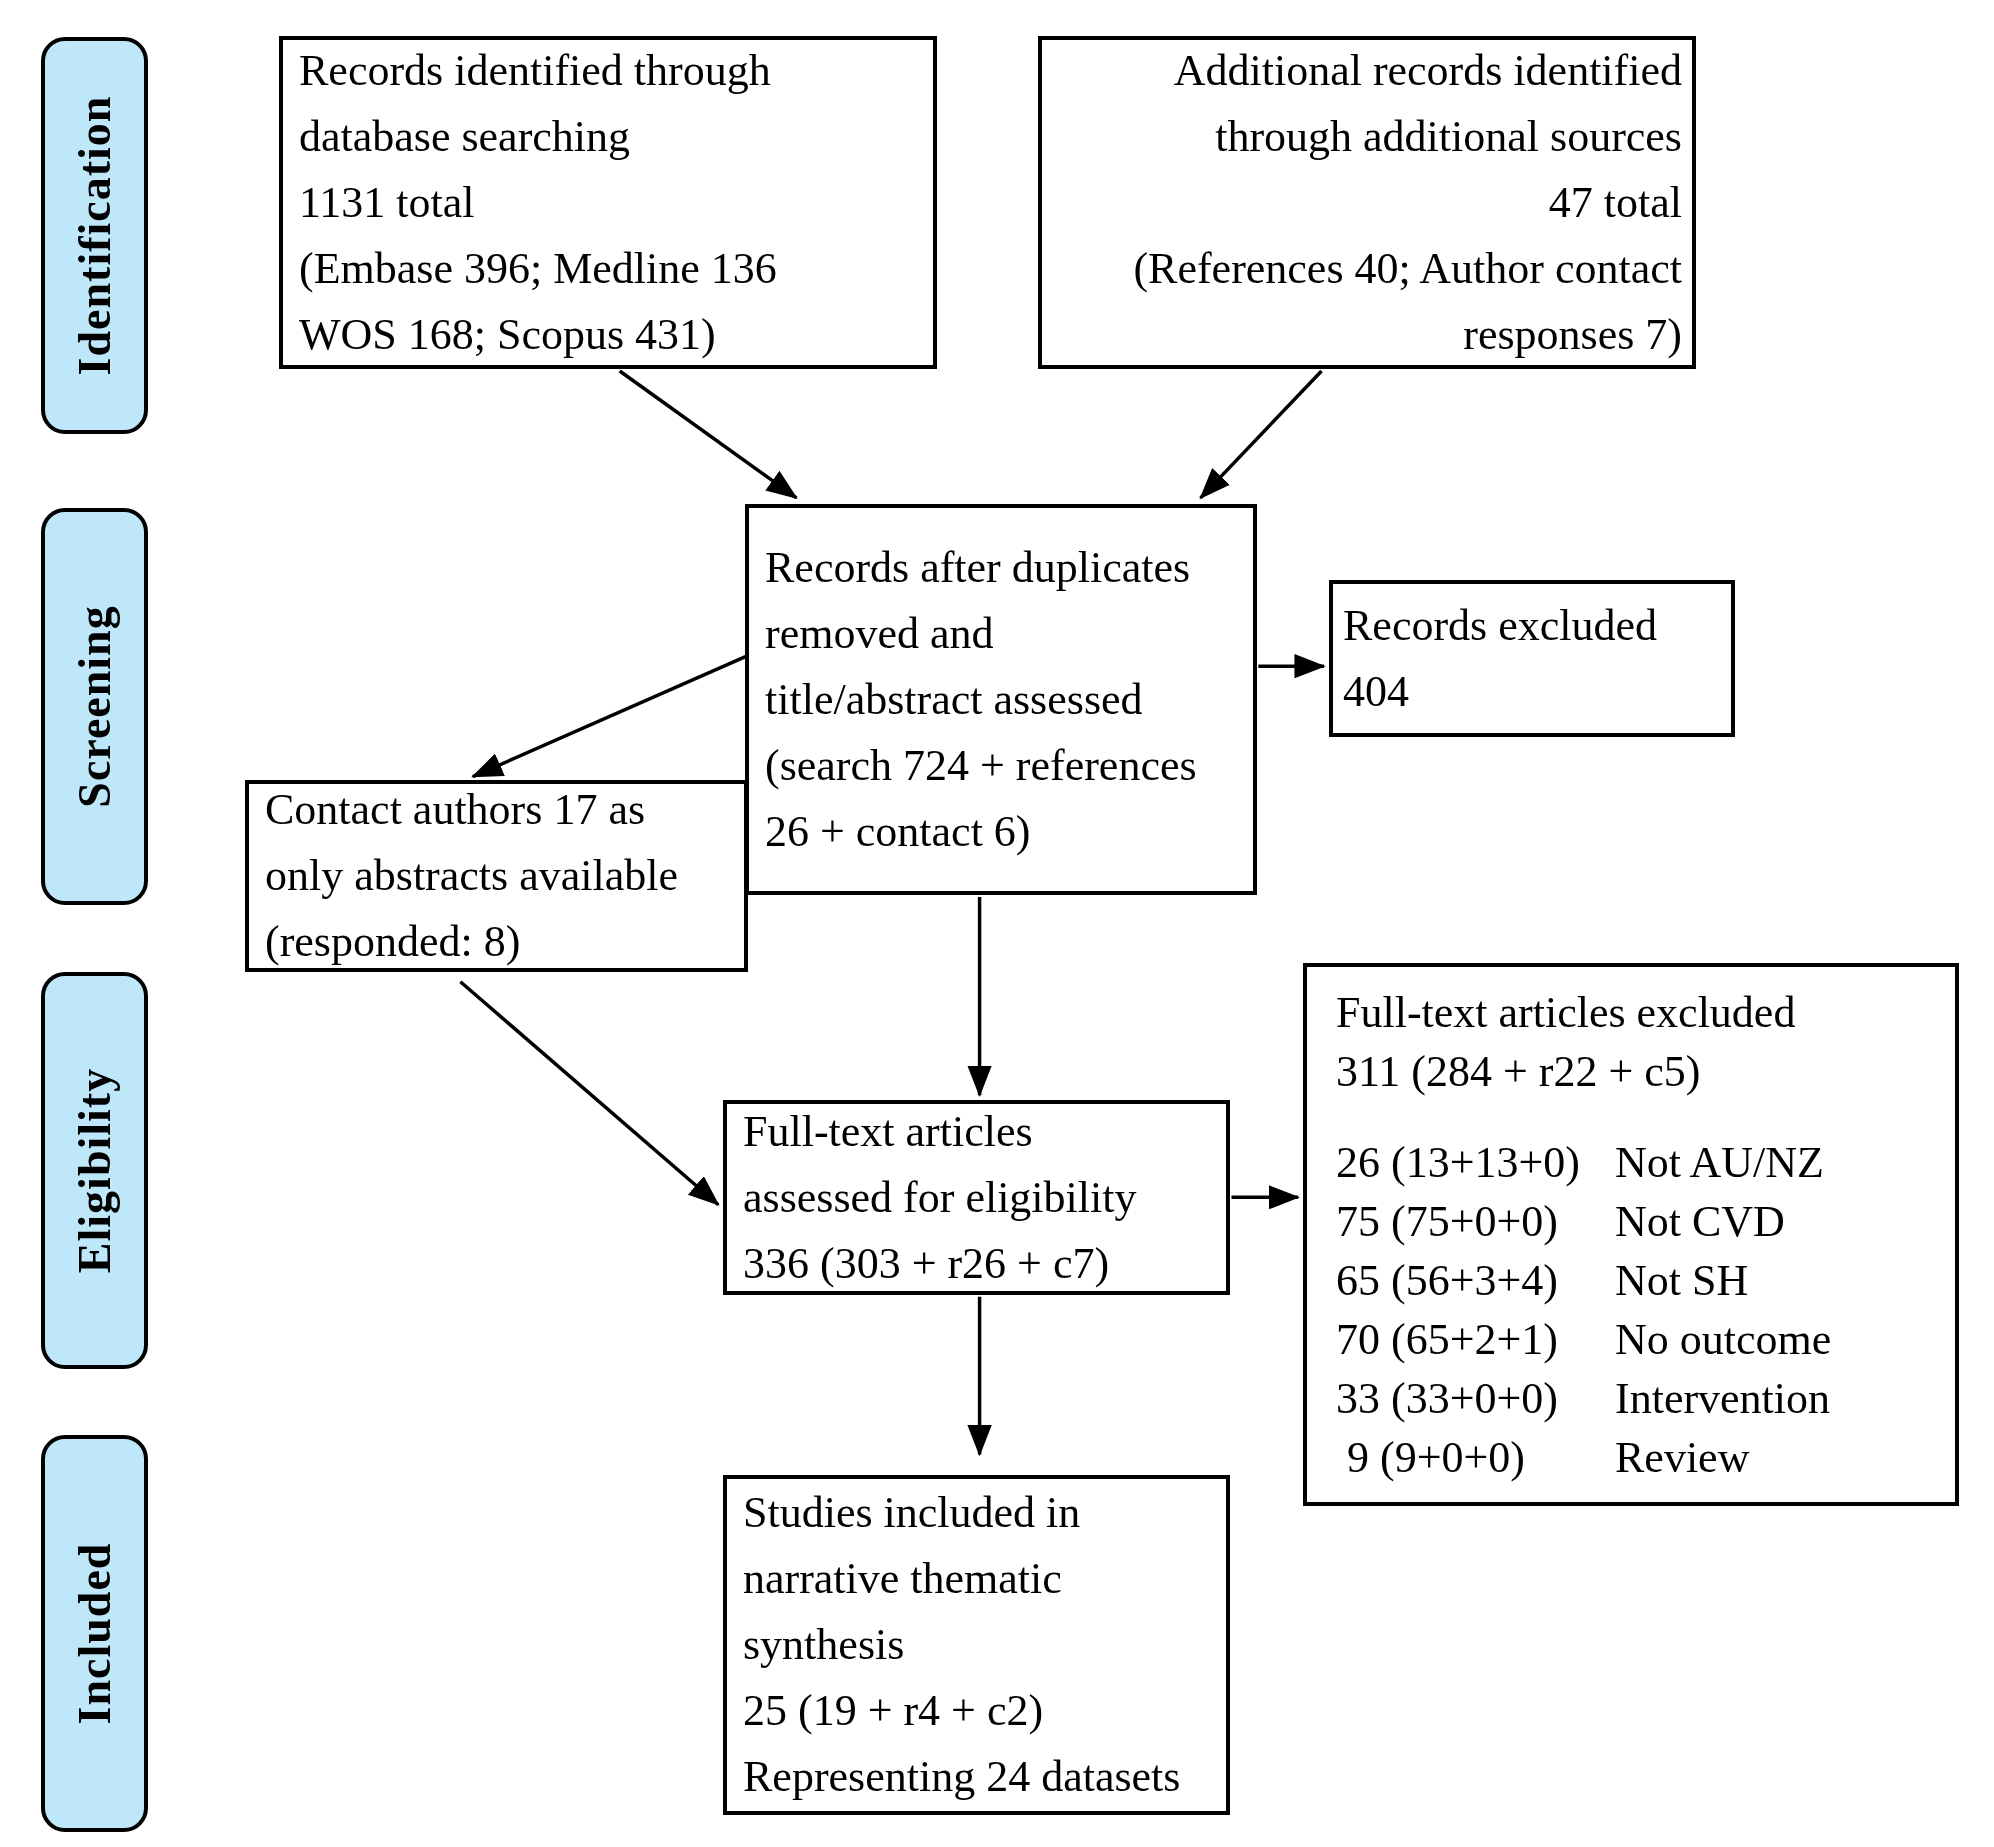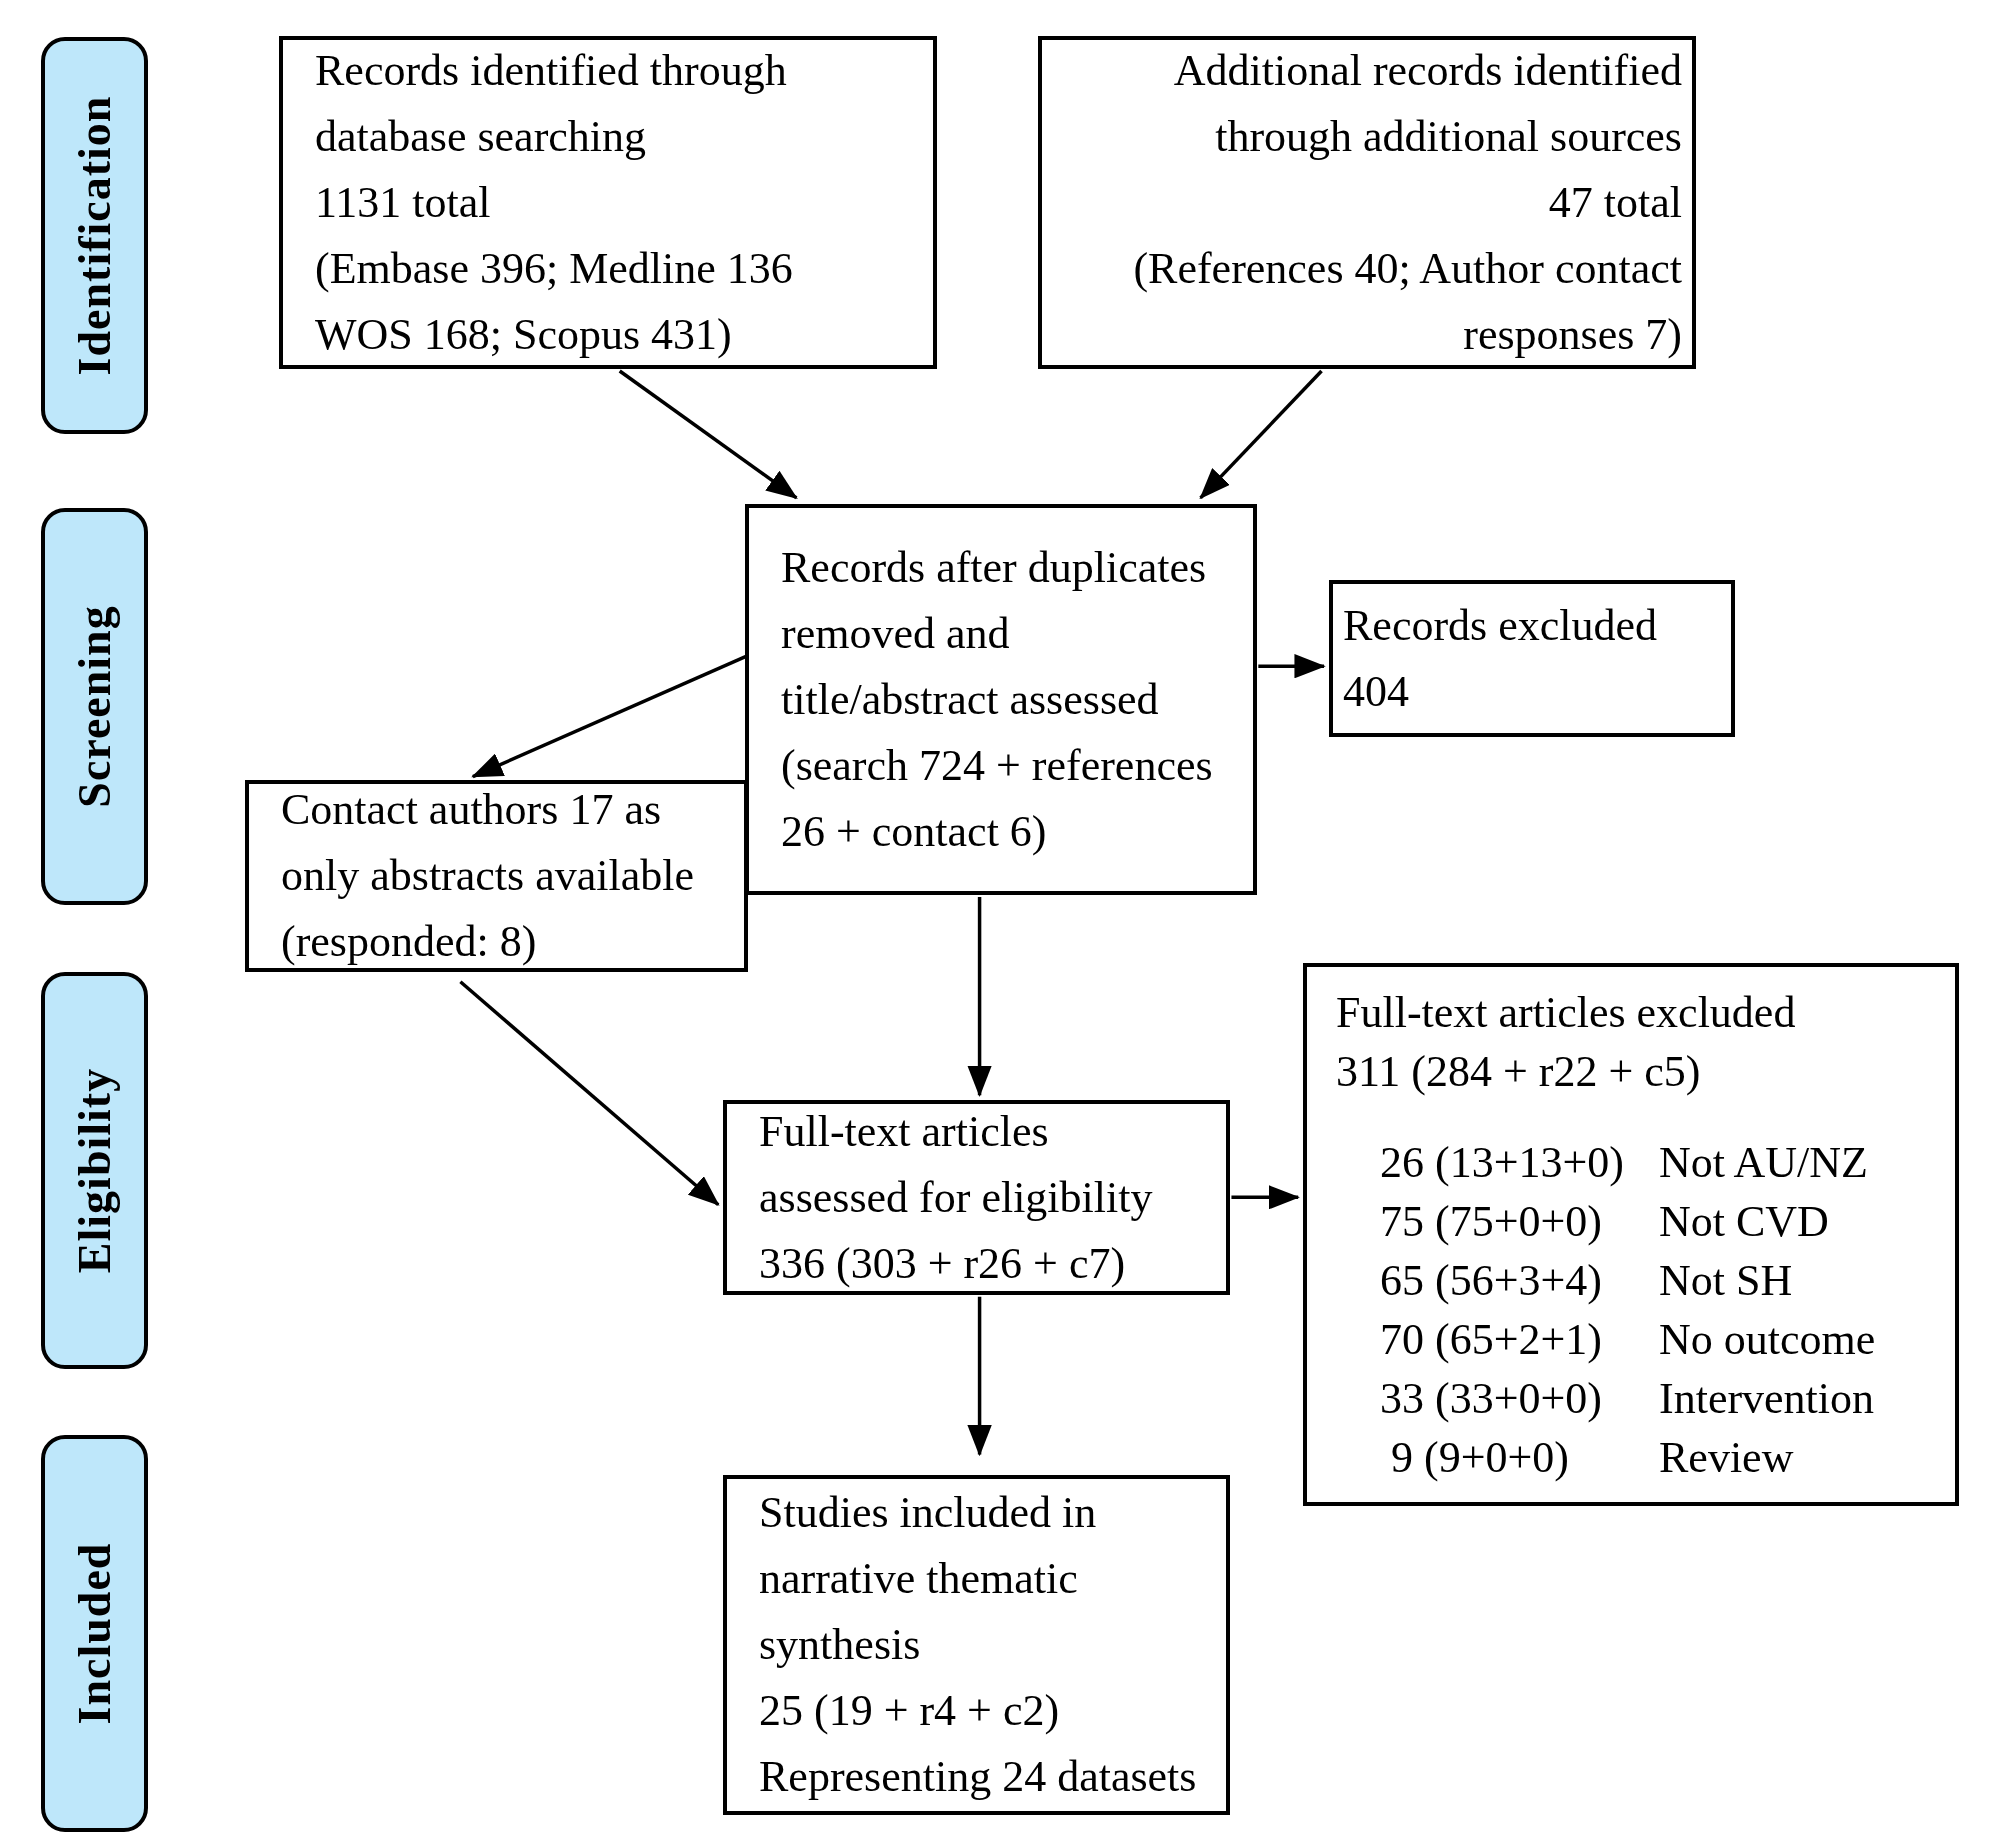--- a/index.html
+++ b/index.html
@@ -43,42 +43,41 @@
 
   
   .fbox {
     position: absolute;
     background: #ffffff;
     border: 4px solid #000000;
     box-sizing: border-box;
     display: flex;
     flex-direction: column;
     justify-content: center;
-    padding-left: 32px;
+    padding-left: 16px;
     padding-right: 10px;
     font-size: 44px;
   }
   .fbox .line { line-height: 66px; white-space: nowrap; }
 
   #box-records-identified { left: 279px;  top: 36px;   width: 658px; height: 333px; }
   #box-additional-records { left: 1038px; top: 36px;   width: 658px; height: 333px; align-items: flex-end; }
   #box-after-duplicates   { left: 745px; top: 504px; width: 512px; height: 391px; }
   #box-records-excluded   { left: 1329px; top: 580px; width: 406px;  height: 157px; padding-left: 10px; }
   #box-contact-authors    { left: 209px;  top: 780px; width: 503px; height: 192px; margin-left: 36px; }
   #box-fulltext-assessed  { left: 723px; top: 1100px; width: 507px; height: 195px; }
   #box-fulltext-excluded  { left: 1303px; top: 963px; width: 656px; height: 543px; padding-left: 29px; gap: 32px; }
   #box-studies-included   { left: 723px; top: 1459px; width: 507px; height: 340px; margin-top: 16px; }
 
   #box-fulltext-excluded .line,
   #box-fulltext-excluded .row { line-height: 59px; white-space: nowrap; }
   #box-fulltext-excluded .row .left {
     display: inline-block;
     width: 279px;
     white-space: pre;
-    margin-left: 44px;
   }
   #box-fulltext-excluded .row .label { display: inline-block; }
 
   
   #arrows {
     position: absolute;
     left: 0; top: 0;
     width: 1995px;
     height: 1848px;
     pointer-events: none;

